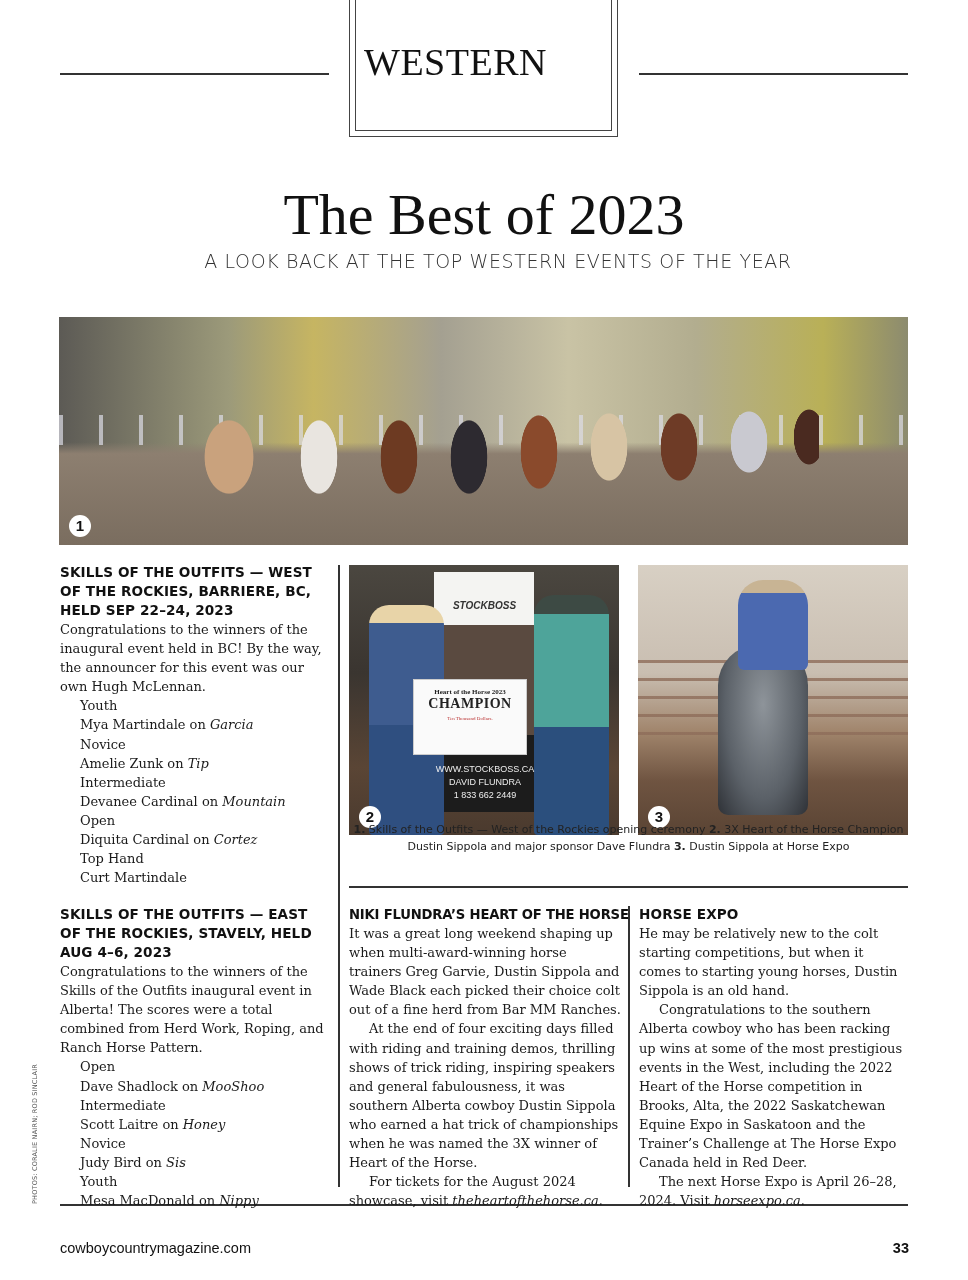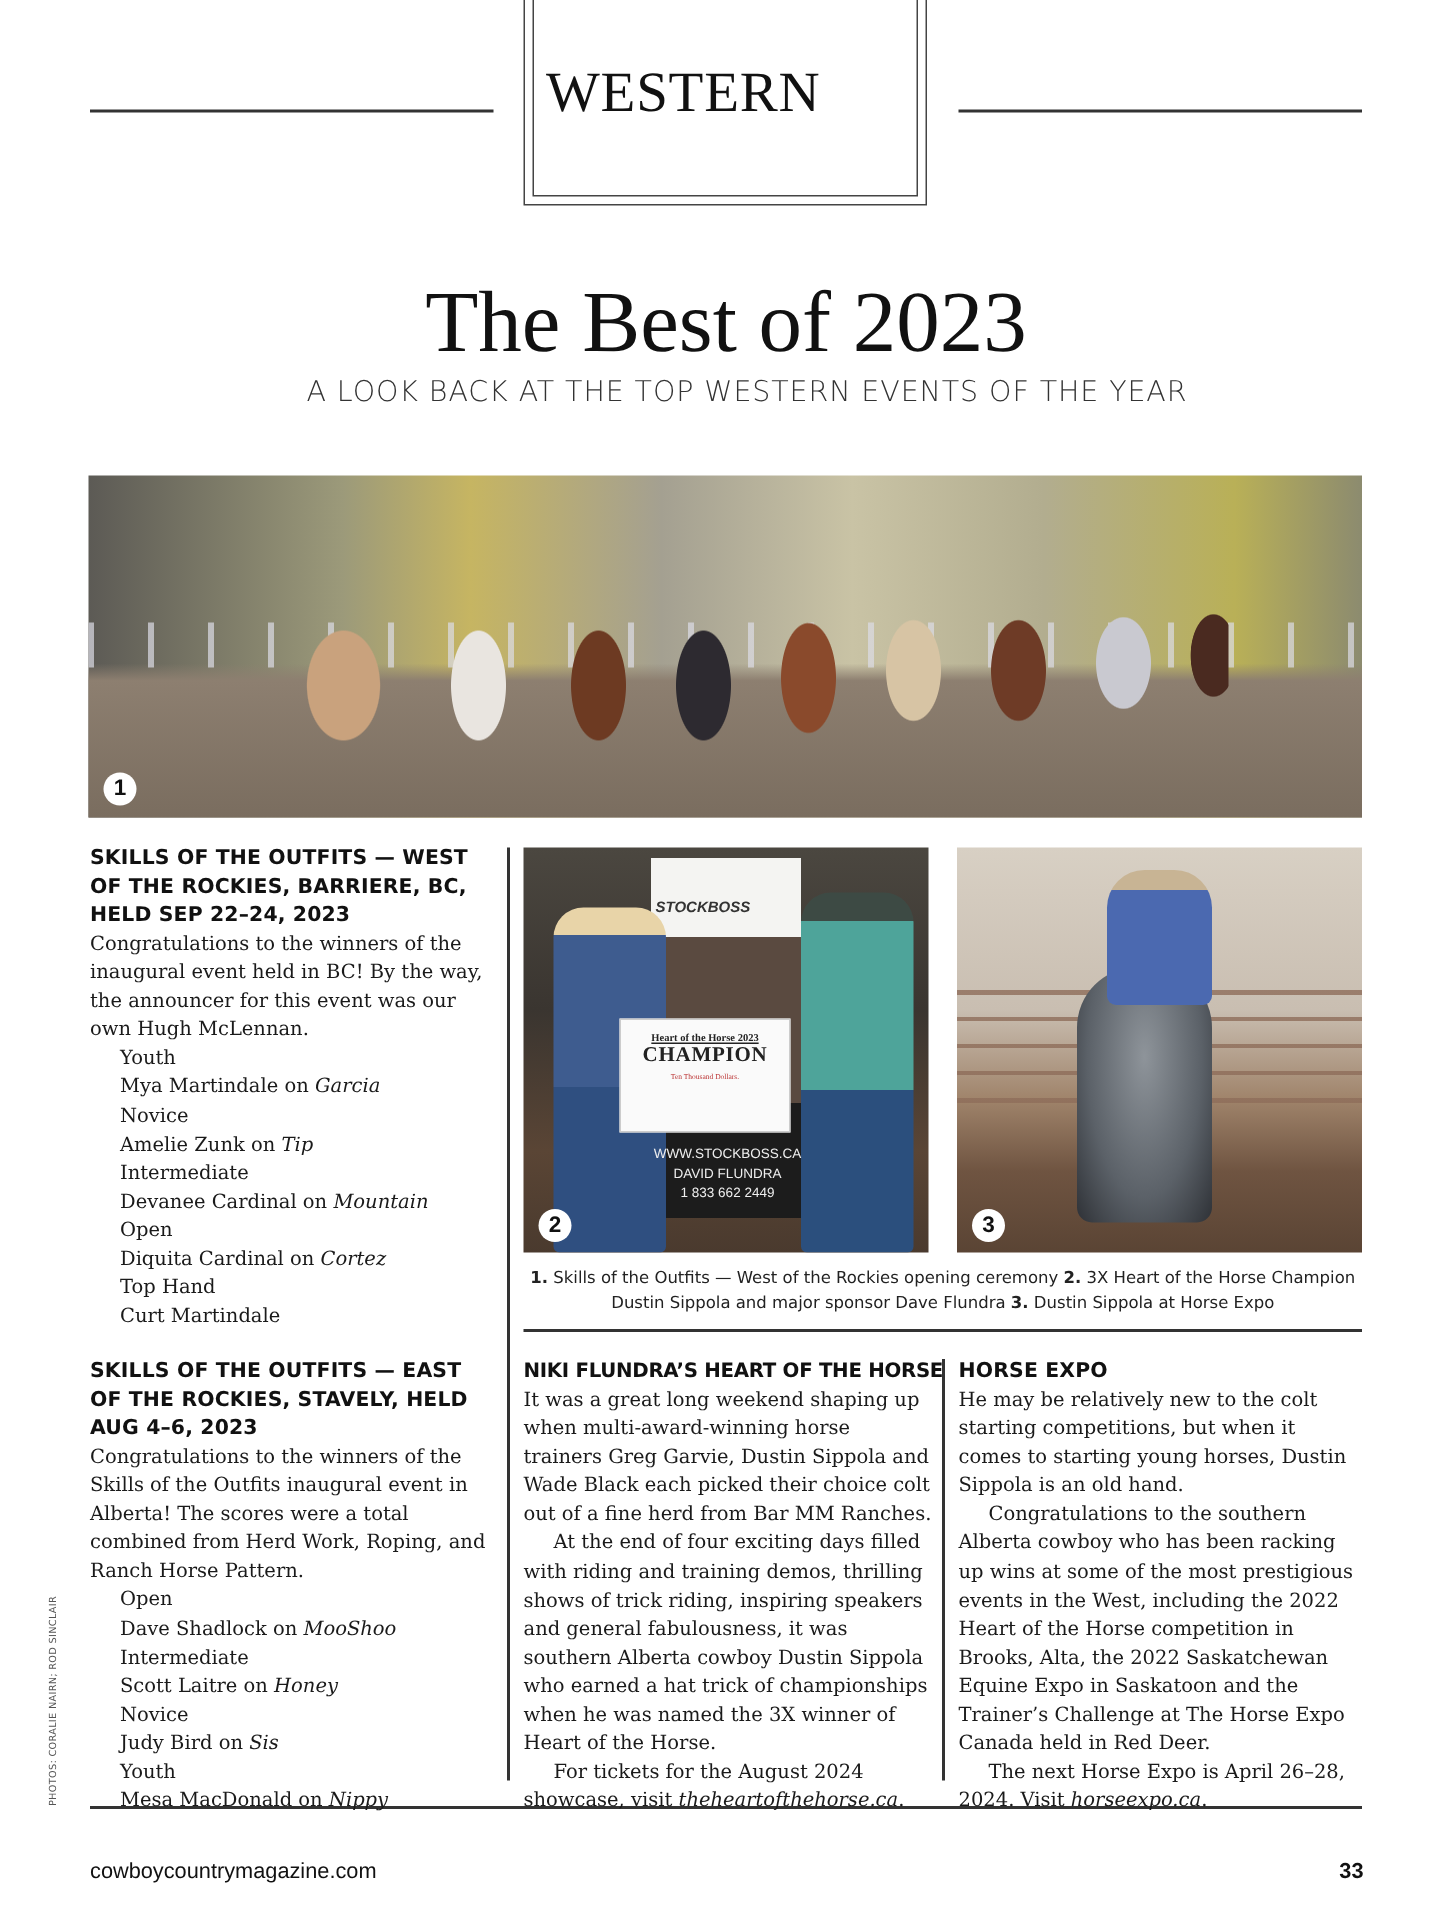--- a/index.html
+++ b/index.html
@@ -37,24 +37,24 @@
       radial-gradient(ellipse 25px 45px at 640px 90px, #4a2a20 60%, transparent 62%);
   }
   #photo1 .num { left:10px; top:198px; }
 
   #photo2 { left:349px; top:565px; width:270px; height:270px;
     background: linear-gradient(180deg, #4b4740 0%, #3a3530 40%, #5a4535 75%, #4a3a2e 100%); }
   #photo2 .banner { position:absolute; left:85px; top:7px; width:100px; height:240px; background:linear-gradient(180deg,#f4f4f2 0 22%, #5a4a40 22% 68%, #1c1c1c 68% 100%); }
   #photo2 .man-l { position:absolute; left:20px; top:40px; width:75px; height:230px; background:linear-gradient(180deg,#e8d4a8 0 8%, #3e5c8f 8% 52%, #2f4f80 52% 100%); border-radius:20px 20px 4px 4px; }
   #photo2 .man-r { position:absolute; left:185px; top:30px; width:75px; height:240px; background:linear-gradient(180deg,#3d4a44 0 8%, #4ea49a 8% 55%, #2b4f7d 55% 100%); border-radius:20px 20px 4px 4px; }
   #photo2 .check { position:absolute; left:64px; top:114px; width:112px; height:74px; background:#fafafa; border:1px solid #ccc; text-align:center; font-family:"Liberation Serif", serif; color:#222; }
-  #photo2 .check .c1 { font-size:7px; font-weight:bold; margin-top:8px;text-decoration:underline; }
+  #photo2 .check .c1 { font-size:7px; font-weight:bold; margin-top:8px; }
   #photo2 .check .c2 { font-size:14px; font-weight:bold; letter-spacing:0.5px; }
   #photo2 .check .c3 { font-size:5px; color:#b33; margin-top:4px; }
-  #photo2 .brand { position:absolute; left:88px; top:35px; width:95px; text-align:left; font-family:"Liberation Sans", sans-serif; font-weight:bold; font-style:italic; font-size:10px; color:#333; }
+  #photo2 .brand { position:absolute; left:88px; top:35px; width:95px; text-align:center; font-family:"Liberation Sans", sans-serif; font-weight:bold; font-style:italic; font-size:10px; color:#333; }
   #photo2 .site { position:absolute; left:86px; top:198px; width:100px; text-align:center; font-family:"Liberation Sans", sans-serif; font-size:9px; color:#eee; line-height:13px; }
   #photo2 .num { left:10px; top:241px; }
 
   #photo3 { left:638px; top:565px; width:270px; height:270px;
     background: linear-gradient(180deg, #d8d0c4 0%, #c9beb1 40%, #a0846b 62%, #6f5441 80%, #5a4434 100%); }
   #photo3 .rail { position:absolute; left:0; top:95px; width:100%; height:90px; background:repeating-linear-gradient(180deg, #8e6d5a 0 3px, transparent 3px 18px); opacity:0.8; }
   #photo3 .rider { position:absolute; left:100px; top:15px; width:70px; height:90px; background:linear-gradient(180deg,#c8b494 0 15%, #4b69b0 15% 100%); border-radius:25px 25px 6px 6px; }
   #photo3 .horse { position:absolute; left:80px; top:80px; width:90px; height:170px; background:radial-gradient(ellipse at 50% 35%, #8e949a 0%, #5b6168 60%, #2e3136 100%); border-radius:40px 40px 10px 10px; }
   #photo3 .num { left:10px; top:241px; }
 
@@ -62,21 +62,21 @@
   .head { font-family:"DejaVu Sans", sans-serif; font-weight:bold; font-size:13.6px; line-height:19px; color:#111; letter-spacing:0.1px; }
   .body { font-family:"DejaVu Serif", serif; font-size:13px; line-height:19.1px; color:#1a1a1a; }
   .indent { padding-left:20px; }
   .para-indent { text-indent:20px; }
   em { font-style:italic; }
   .col { position:absolute; }
   .col-left { left:60px; width:272px; }
   .vline { position:absolute; width:1.5px; background:#333; }
   .hline { position:absolute; height:1.5px; background:#333; }
 
-  .caption { position:absolute; left:349px; top:843px; width:559px; text-align:center; font-family:"DejaVu Sans", sans-serif; font-size:11px; line-height:17px; color:#222; }
+  .caption { position:absolute; left:349px; top:821px; width:559px; text-align:center; font-family:"DejaVu Sans", sans-serif; font-size:11px; line-height:17px; color:#222; }
   .caption b { font-weight:bold; }
 
   .credit { position:absolute; left:-40px; top:1130px; width:150px; transform:rotate(-90deg); transform-origin:center; font-family:"DejaVu Sans", sans-serif; font-size:6.5px; color:#555; letter-spacing:0.2px; white-space:nowrap; text-align:center; }
 
   .footer-site { position:absolute; left:60px; top:1240px; font-family:"Liberation Sans", sans-serif; font-size:14.5px; color:#111; }
   .footer-page { position:absolute; right:59px; top:1240px; font-family:"Liberation Sans", sans-serif; font-weight:bold; font-size:14.5px; color:#111; }
 </style>
 </head>
 <body>
 

